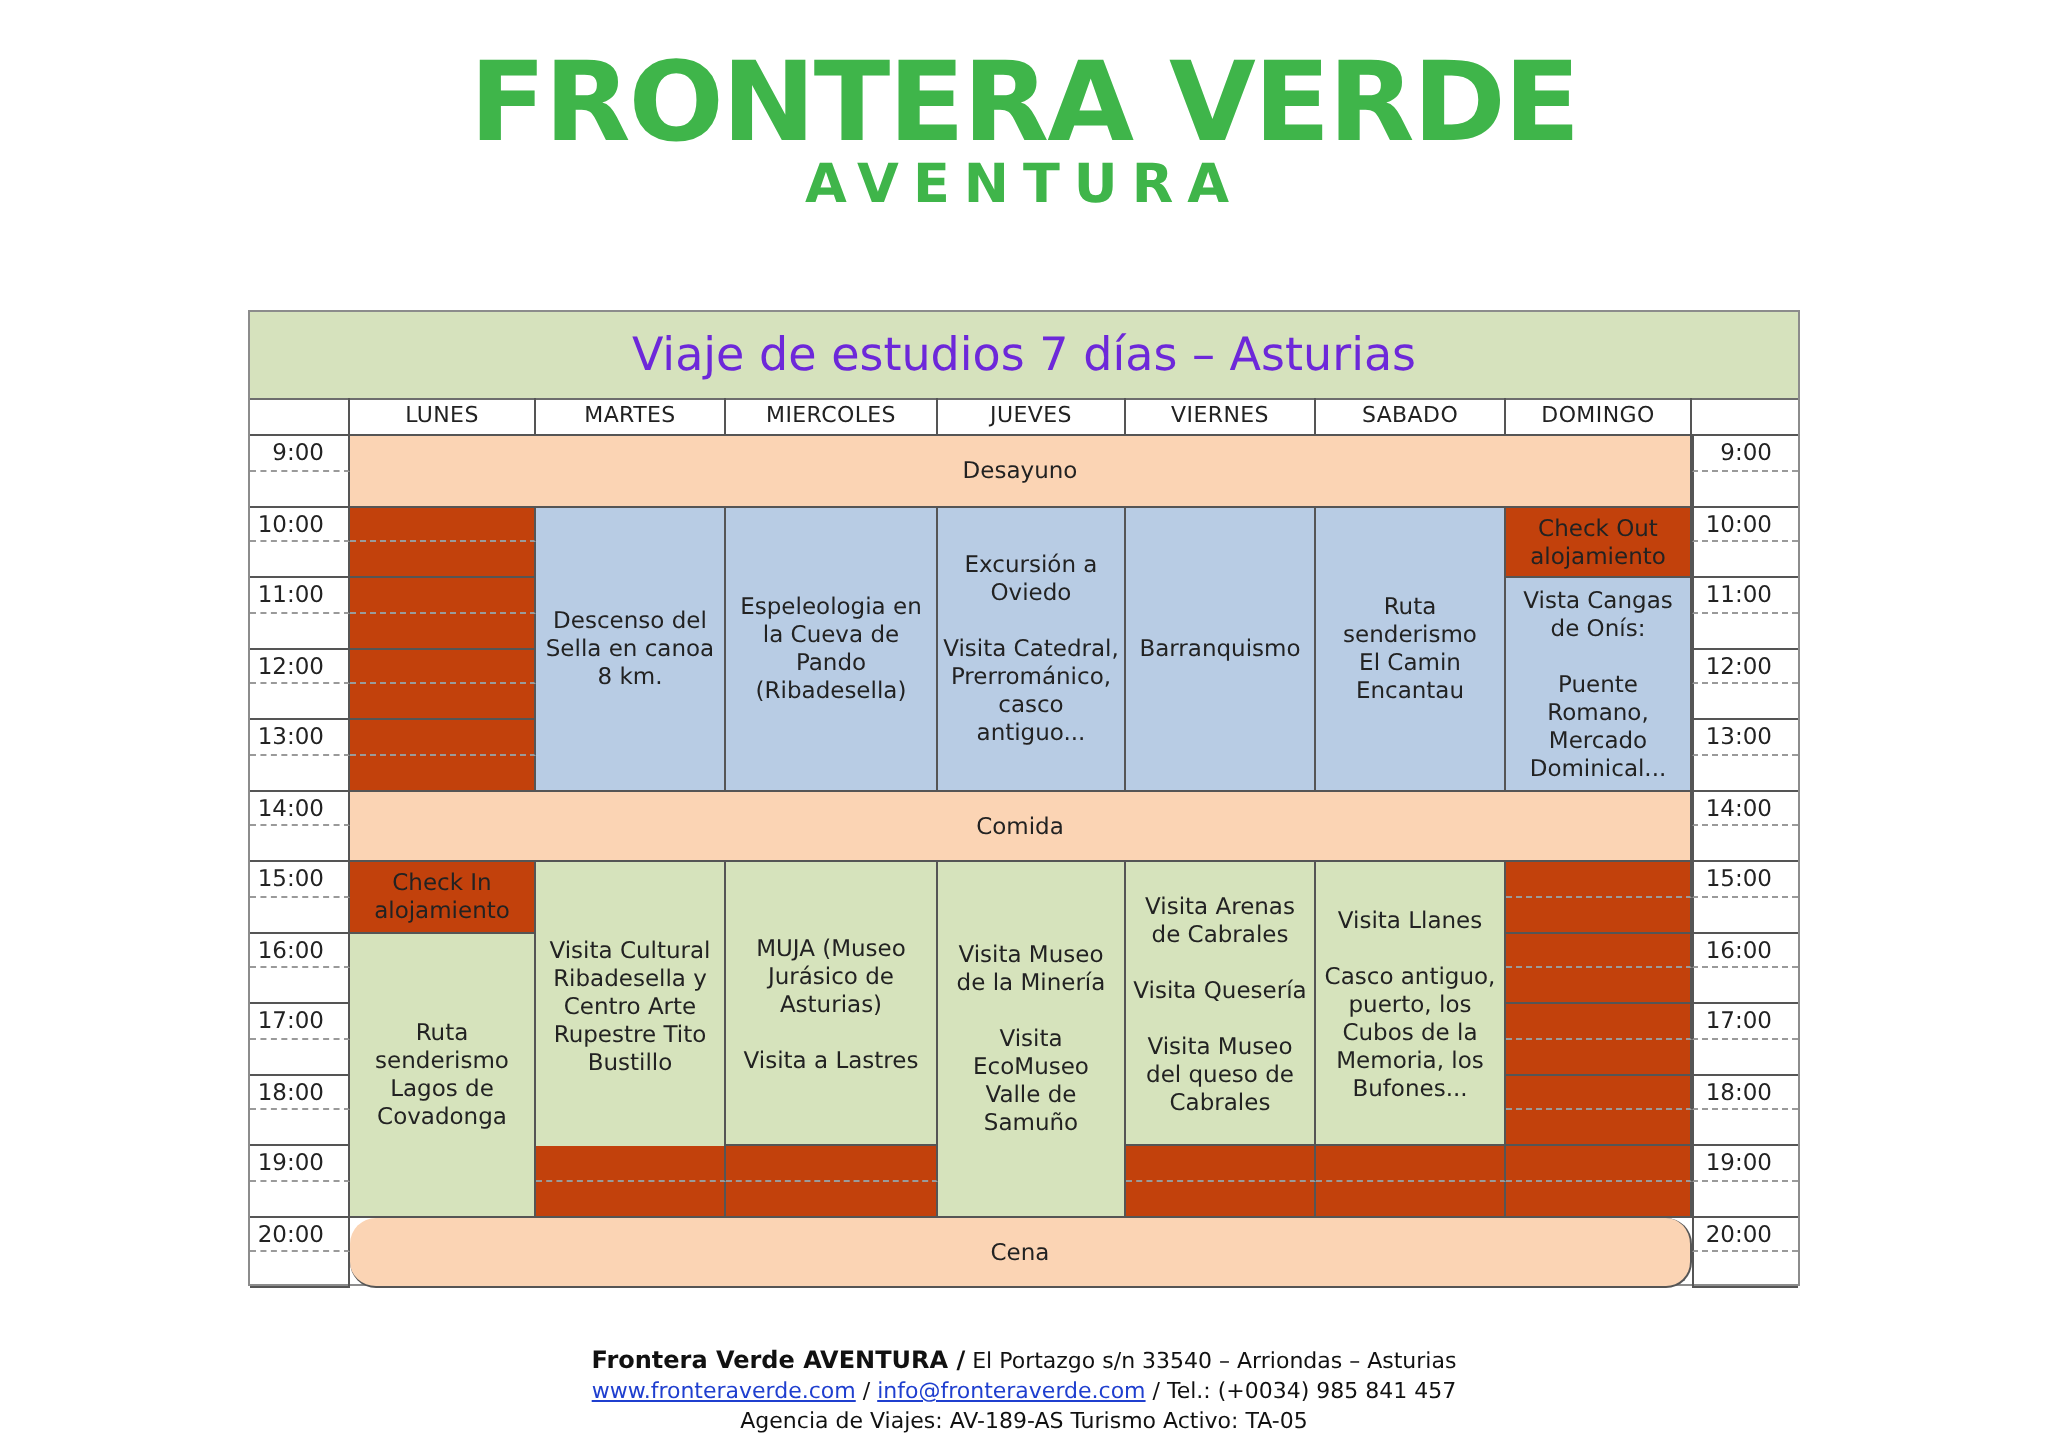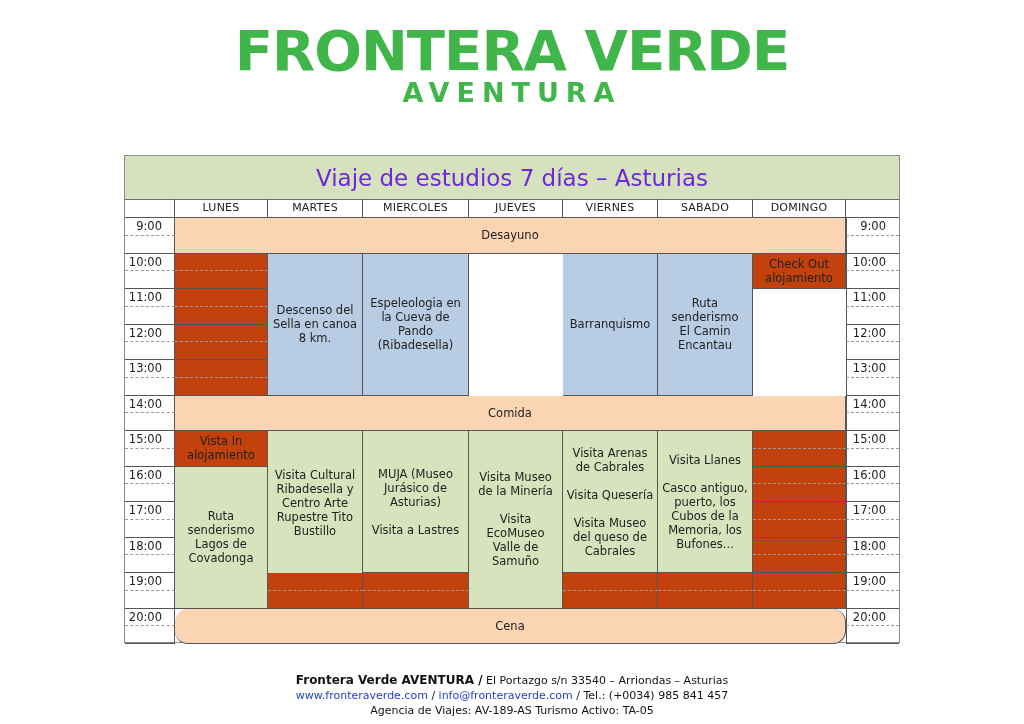--- a/index.html
+++ b/index.html
@@ -17,21 +17,21 @@
   .time.right { justify-content: flex-end; padding-right: 13px; border-right: none; border-left: 1px solid #555; }
   .white { background: #c2410c; border-right: 1px solid #555; border-bottom: 1px dashed #9a9a9a; }
   .white.full { border-bottom: 1px solid #555; }
   .blue { background: #b8cce4; border-right: 1px solid #555; border-bottom: 1px solid #555; }
   .green { background: #d6e3bc; border-right: 1px solid #555; border-bottom: 1px solid #555; }
   .meal { background: #fbd4b4; border-right: 1px solid #555; border-bottom: 1px solid #555; font-size: 11.5px; }
 
   .footer { position: absolute; left: 0; top: 673px; width: 1024px; text-align: center; font-family: "DejaVu Sans", sans-serif; font-size: 11px; line-height: 15px; color: #111; }
   .footer b { font-weight: normal; }
   .footer .brand { font-weight: bold; font-size: 12px; }
-  .footer a { color: #1f3fcf; }
+  .footer a { color: #1f3fcf; text-decoration: underline; }
 </style>
 </head>
 <body>
 
 <div class="logo logo-main">FRONTERA VERDE</div>
 <div class="logo logo-sub">AVENTURA</div>
 
 <div class="sched" id="sched">
   <div class="title-row">Viaje de estudios 7 días – Asturias</div>
 <div class="cell hdr" style="left: 0px; width: 50px; top: 43px; height: 19px;"></div>
@@ -102,28 +102,42 @@
     <div class="cell white full" style="left: 50px; width: 93px; top: 186.25px; height: 17.75px;"></div>
     <div class="cell white" style="left: 50px; width: 93px; top: 204px; height: 17.75px;"></div>
     <div class="cell white full" style="left: 50px; width: 93px; top: 221.75px; height: 17.75px;"></div>
     <div class="cell blue" style="left: 143px; width: 95px; top: 97.5px; height: 142px;">Descenso del
 Sella en canoa
 8 km.</div>
     <div class="cell blue" style="left: 238px; width: 106px; top: 97.5px; height: 142px;">Espeleologia en
 la Cueva de
 Pando
 (Ribadesella)</div>
+    <div class="cell blue" style="left: 344px; width: 94px; top: 97.5px; height: 142px;">Excursión a
+Oviedo
+
+Visita Catedral,
+Prerrománico,
+casco
+antiguo...</div>
     <div class="cell blue" style="left: 438px; width: 95px; top: 97.5px; height: 142px;">Barranquismo</div>
     <div class="cell blue" style="left: 533px; width: 95px; top: 97.5px; height: 142px;">Ruta
 senderismo
 El Camin
 Encantau</div>
     <div class="cell white full" style="left: 628px; width: 93px; top: 97.5px; height: 35.5px;">Check Out
 alojamiento</div>
-    <div class="cell white full" style="left: 50px; width: 93px; top: 275px; height: 35.5px;">Vista In
+    <div class="cell blue" style="left: 628px; width: 93px; top: 133px; height: 106.5px;">Vista Cangas
+de Onís:
+
+Puente
+Romano,
+Mercado
+Dominical...</div>
+    <div class="cell white full" style="left: 50px; width: 93px; top: 275px; height: 35.5px;">Check In
 alojamiento</div>
     <div class="cell green" style="left: 50px; width: 93px; top: 310.5px; height: 142px;">Ruta
 senderismo
 Lagos de
 Covadonga</div>
     <div class="cell green" style="left: 143px; width: 95px; top: 275px; height: 144px;">Visita Cultural
 Ribadesella y
 Centro Arte
 Rupestre Tito
 Bustillo</div>

